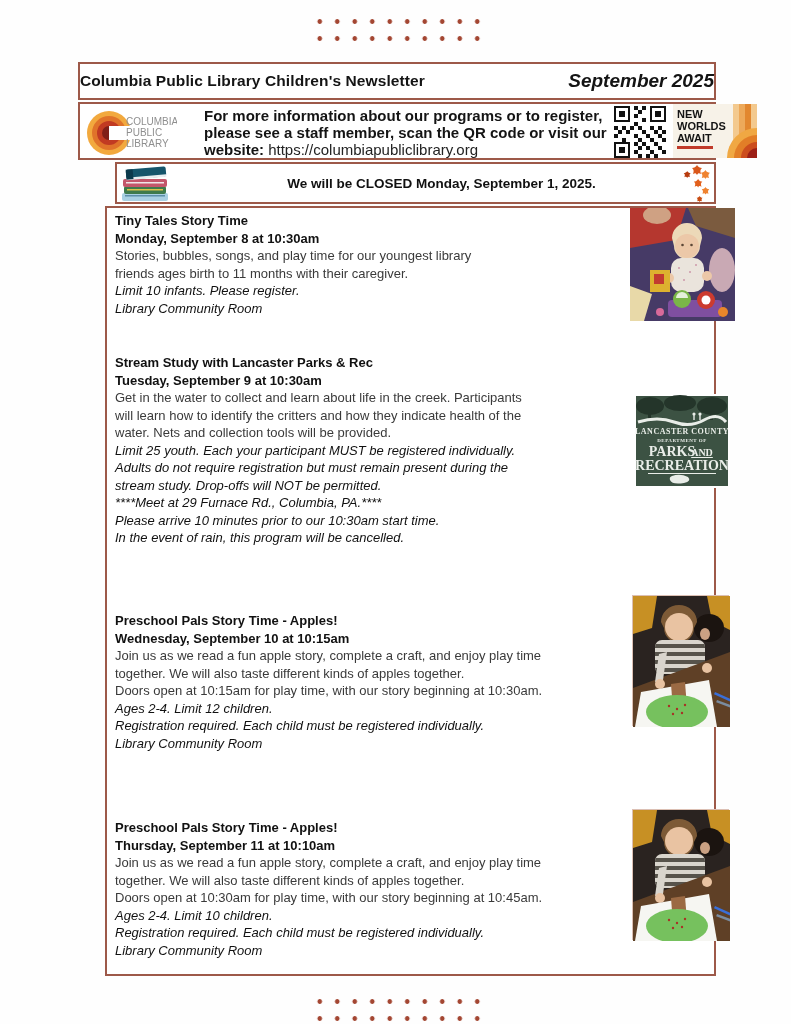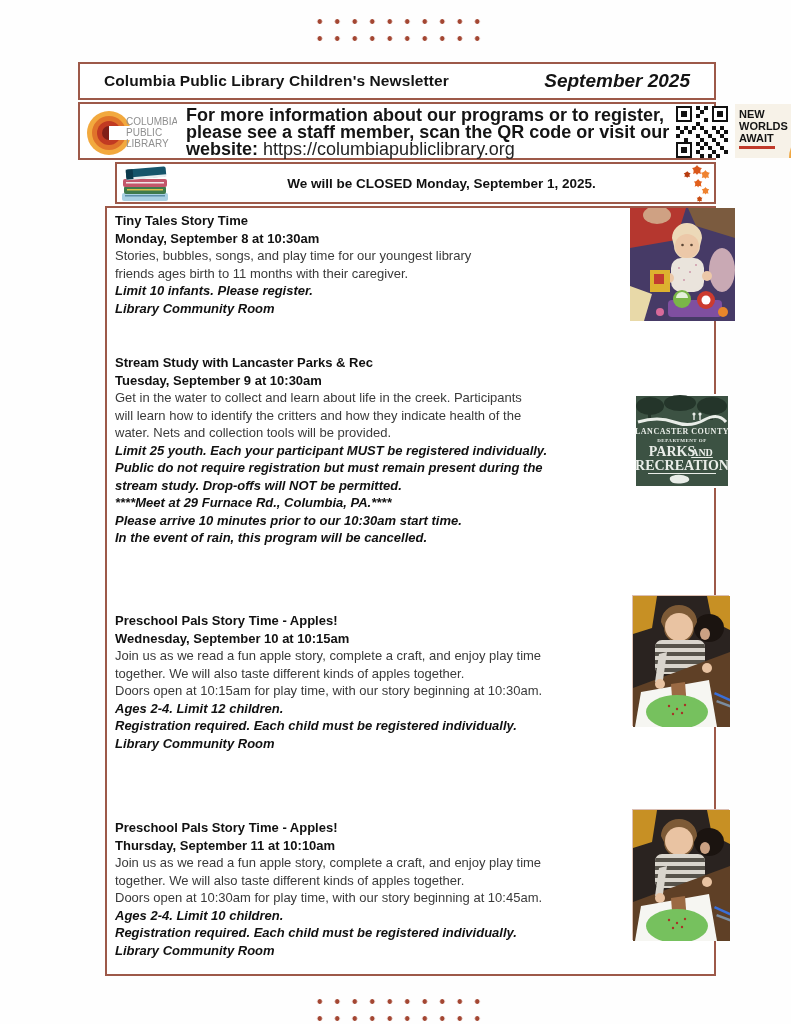--- a/index.html
+++ b/index.html
@@ -9,42 +9,42 @@
 
   .dots { position:absolute; left:50%; transform:translateX(-50%); width:176px; height:34px;
           background-image:radial-gradient(circle,#a34632 2px,rgba(0,0,0,0) 2.7px);
           background-size:17.5px 17px; background-position:3px 5px; }
   .dots.top { top:8px; }
   .dots.bottom { top:988px; }
 
   .doc { position:absolute; left:78px; top:62px; width:638px; }
   .box { border:2px solid #9d5949; background:#ffffff; }
 
-  .title-bar { height:38px; display:flex; justify-content:space-between; align-items:center; padding:0 24px; }
+  .title-bar { height:38px; display:flex; justify-content:space-between; align-items:center; padding:0 0; }
   .title-bar .ttl { font-weight:bold; font-size:15.5px; color:#141414; letter-spacing:0.1px; }
   .title-bar .issue { font-weight:bold; font-size:19px; color:#141414;font-style:italic; }
 
   .info-bar { margin-top:2px; height:58px; display:flex; align-items:flex-end; padding:0 5px; gap:7px; }
   .lib-logo { width:92px; height:50px; flex:0 0 auto; }
-  .info-text { flex:1; padding-left:2px; font-size:18px; line-height:17px; color:#141414; }
+  .info-text { flex:1; padding-left:2px; font-size:15px; line-height:17px; color:#141414;margin-left:18px; }
   .info-text .b { font-weight:bold; white-space:nowrap; }
   .info-text .url { font-weight:normal; color:#222; text-decoration:none; }
   .qr { width:52px; height:52px; flex:0 0 auto; }
   .nwa { width:84px; height:54px; flex:0 0 auto; margin-right:1px; }
 
   .closed-bar { margin-top:2px; height:42px; display:flex; align-items:center; padding:0 3px; position:relative;margin-left:37px; }
   .books { width:52px; height:38px; flex:0 0 auto; }
   .closed-text { flex:1; text-align:center; font-weight:bold; font-size:13.5px; color:#111; }
   .leaves { position:absolute; right:1px; top:1px; width:48px; height:42px; }
 
   .content { margin-top:2px; height:770px; position:relative;margin-left:27px; }
   .content section { position:absolute; left:8px; width:512px; font-size:13px; line-height:17.5px; color:#3a3a3a; }
   .ev-title, .ev-date { font-weight:bold; color:#111; white-space:nowrap; }
   .body div { white-space:nowrap; }
-  .emph div { font-weight:bold; font-style:italic; color:#111; white-space:nowrap; }
+  .emph div { font-weight:normal; font-style:italic; color:#111; white-space:nowrap; }
 
   .fig { position:absolute;font-weight:bold; }
   .fig svg { display:block; }
   .photo-frame { border:1px solid #dcc0b4; }
 
   .sec-1 { top:4px; }   .fig-1 { left:523px; top:0px;   width:105px; height:113px; }
   .sec-2 { top:146px; } .fig-2 { left:527px; top:186px; width:96px;  height:94px; }
   .sec-3 { top:404px; } .fig-3 { left:525px; top:387px; width:97px;  height:131px; }
   .sec-4 { top:611px; } .fig-4 { left:525px; top:601px; width:97px;  height:131px; }
 
@@ -176,21 +176,21 @@
       <section class="sec-2">
         <div class="ev-title">Stream Study with Lancaster Parks &amp; Rec</div>
         <div class="ev-date">Tuesday, September 9 at 10:30am</div>
         <div class="body">
             <div>Get in the water to collect and learn about life in the creek. Participants</div>
             <div>will learn how to identify the critters and how they indicate health of the</div>
             <div>water. Nets and collection tools will be provided.</div>
           </div>
         <div class="emph">
             <div>Limit 25 youth. Each your participant MUST be registered individually.</div>
-            <div>Public do not require registration but must remain present during the</div>
+            <div>Adults do not require registration but must remain present during the</div>
             <div>stream study. Drop-offs will NOT be permitted.</div>
             <div>****Meet at 29 Furnace Rd., Columbia, PA.****</div>
             <div>Please arrive 10 minutes prior to our 10:30am start time.</div>
             <div>In the event of rain, this program will be cancelled.</div>
           </div>
       </section>
 
       <section class="sec-3">
         <div class="ev-title">Preschool Pals Story Time - Apples!</div>
         <div class="ev-date">Wednesday, September 10 at 10:15am</div>

